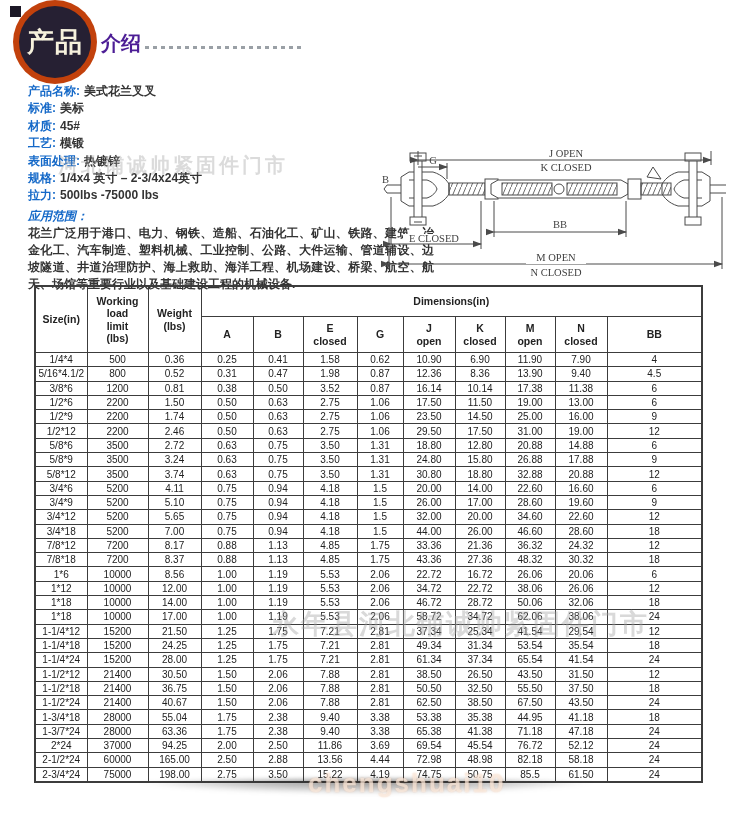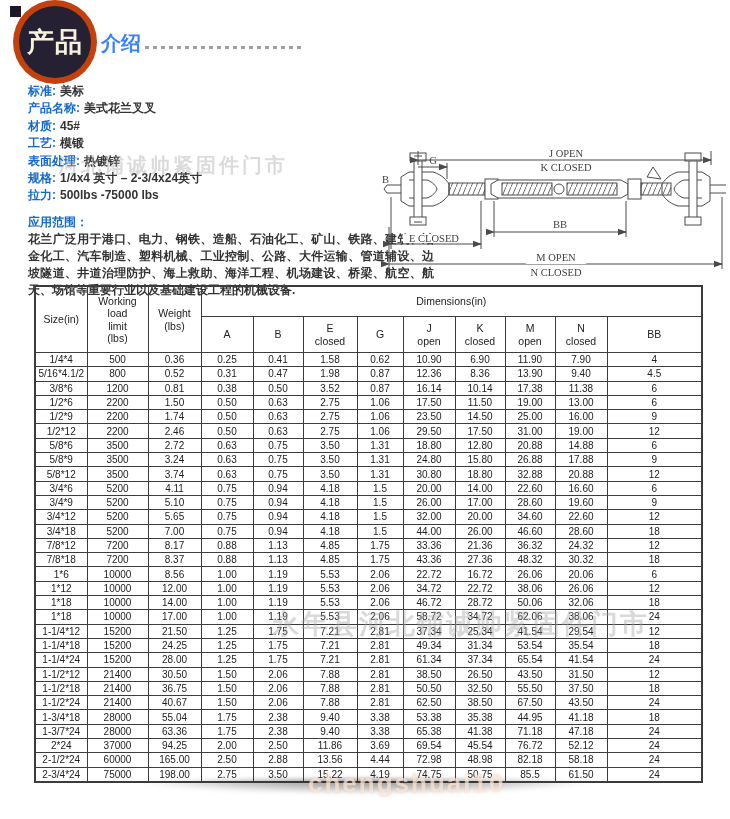--- a/index.html
+++ b/index.html
@@ -7,49 +7,49 @@
         font-family:"Liberation Sans","DejaVu Sans",sans-serif;}
 
   
   .corner-square{position:absolute;left:10px;top:6px;width:11px;height:11px;background:#1c1826;}
   .badge{position:absolute;left:13px;top:0px;width:84px;height:84px;border-radius:50%;
          background:#c2410c;display:flex;align-items:center;justify-content:center;}
   .badge-inner{width:72px;height:72px;border-radius:50%;background:#262033;
          display:flex;align-items:center;justify-content:center;}
   .badge-text{color:#f6f1dd;font-size:27px;font-weight:900;letter-spacing:1px;
          font-family:"DejaVu Sans",sans-serif;}
-  .section-title{position:absolute;left:101px;top:30px;font-size:20px;font-weight:bold;color:#3b82f6;}
+  .section-title{position:absolute;left:101px;top:30px;font-size:20px;font-weight:bold;color:#4c1d95;}
   .title-dashes{position:absolute;left:145px;top:46px;width:156px;height:3px;
          background:repeating-linear-gradient(90deg,#9aa0a6 0 4px,transparent 4px 8px);}
 
   
   .info-block{position:absolute;left:28px;top:83px;width:410px;font-size:12px;line-height:17.4px;}
   .info-row{white-space:nowrap;}
   .info-label{color:#1569c8;font-weight:bold;}
   .info-value{color:#333;font-weight:bold;margin-left:4px;}
-  .app-label{color:#1569c8;font-weight:bold;margin-top:9px;}
+  .app-label{color:#1569c8;font-weight:bold;margin-top:3px;font-style:italic;}
   .app-text{color:#333;font-weight:bold;width:406px;line-height:17px;text-align:justify;}
 
   
   .wm{position:absolute;white-space:nowrap;pointer-events:none;font-weight:bold;}
   .wm1{left:58px;top:152px;font-size:20px;letter-spacing:3px;color:rgba(160,160,160,0.38);}
   .wm2{left:272px;top:606px;font-size:27px;letter-spacing:2px;color:rgba(165,165,165,0.42);}
   .wm3{left:308px;top:768px;font-size:26px;letter-spacing:2px;color:rgba(250,240,230,0.65);
        text-shadow:0 0 2px rgba(240,150,90,0.35);}
 
   
   .diagram{position:absolute;left:381px;top:139px;}
   .diagram text{font-family:"Liberation Serif","DejaVu Serif",serif;fill:#3f3f3f;font-size:10.5px;}
 
   
   .spec-table{position:absolute;left:34px;top:285px;border-collapse:collapse;table-layout:fixed;
          width:667px;font-size:10px;color:#222;}
   .spec-table th,.spec-table td{border:1px solid #3c3c3c;text-align:center;padding:0;
          overflow:hidden;white-space:nowrap;}
-  .spec-table th{font-weight:normal;white-space:pre-line;line-height:1.15;font-size:10.5px;}
+  .spec-table th{font-weight:bold;white-space:pre-line;line-height:1.15;font-size:10.5px;}
   .spec-table thead tr:first-child th{height:29px;}
   .spec-table thead tr:nth-child(2) th{height:35px;}
   .spec-table tbody td{height:13.3px;line-height:13px;}
   .spec-table{border:2px solid #3c3c3c;}
 
   
   .table-shadow{position:absolute;left:48px;top:779px;width:636px;height:22px;
     background:radial-gradient(ellipse 52% 95% at 50% 0%,rgba(35,35,35,0.55) 0%,
                rgba(60,60,60,0.28) 45%,rgba(0,0,0,0) 72%);
     filter:blur(2px);border-radius:50%;}
@@ -64,24 +64,24 @@
   <div class="badge">
     <div class="badge-inner">
       <span class="badge-text">产品</span>
     </div>
   </div>
   <div class="section-title">介绍</div>
   <div class="title-dashes"></div>
 
   <div class="info-block">
     <div class="info-row">
+      <span class="info-label">产品名称:</span><span class="info-value">美式花兰叉叉</span>
+    </div>
+    <div class="info-row">
       <span class="info-label">标准:</span><span class="info-value">美标</span>
-    </div>
-    <div class="info-row">
-      <span class="info-label">产品名称:</span><span class="info-value">美式花兰叉叉</span>
     </div>
     <div class="info-row">
       <span class="info-label">材质:</span><span class="info-value">45#</span>
     </div>
     <div class="info-row">
       <span class="info-label">工艺:</span><span class="info-value">模锻</span>
     </div>
     <div class="info-row">
       <span class="info-label">表面处理:</span><span class="info-value">热镀锌</span>
     </div>

